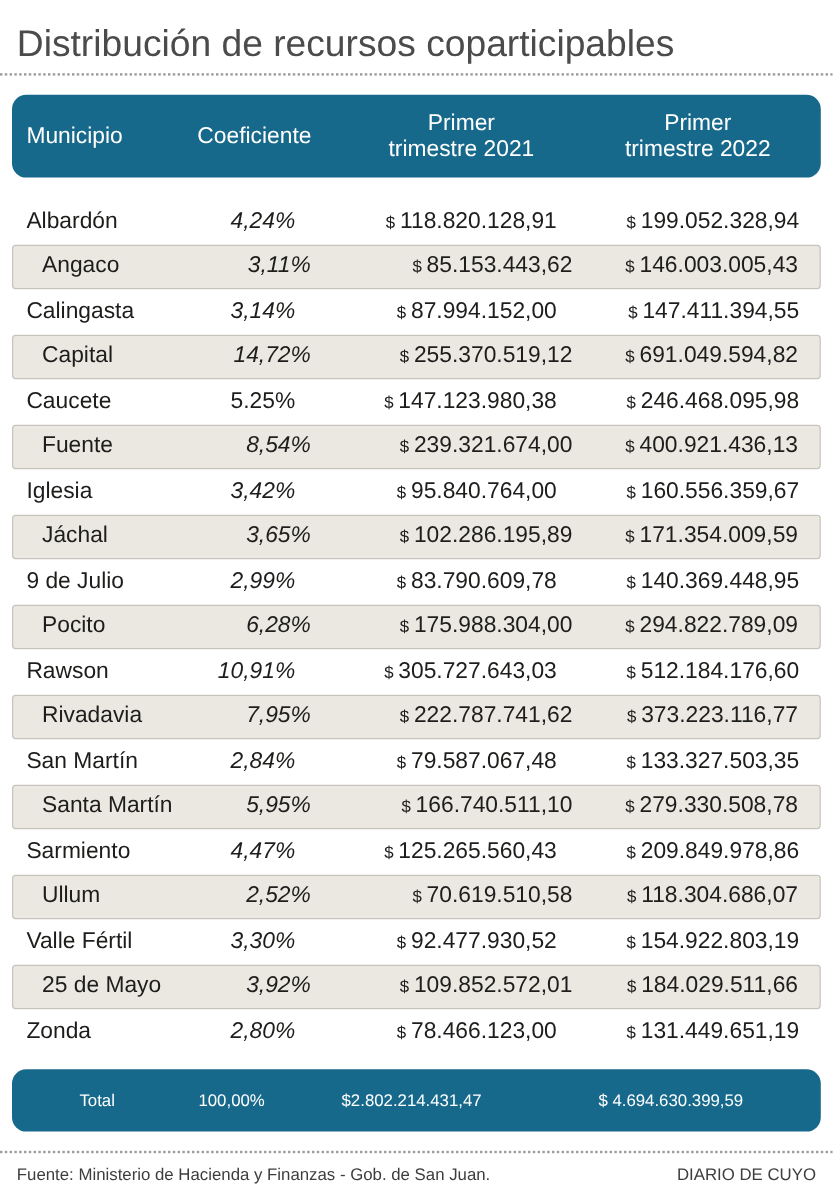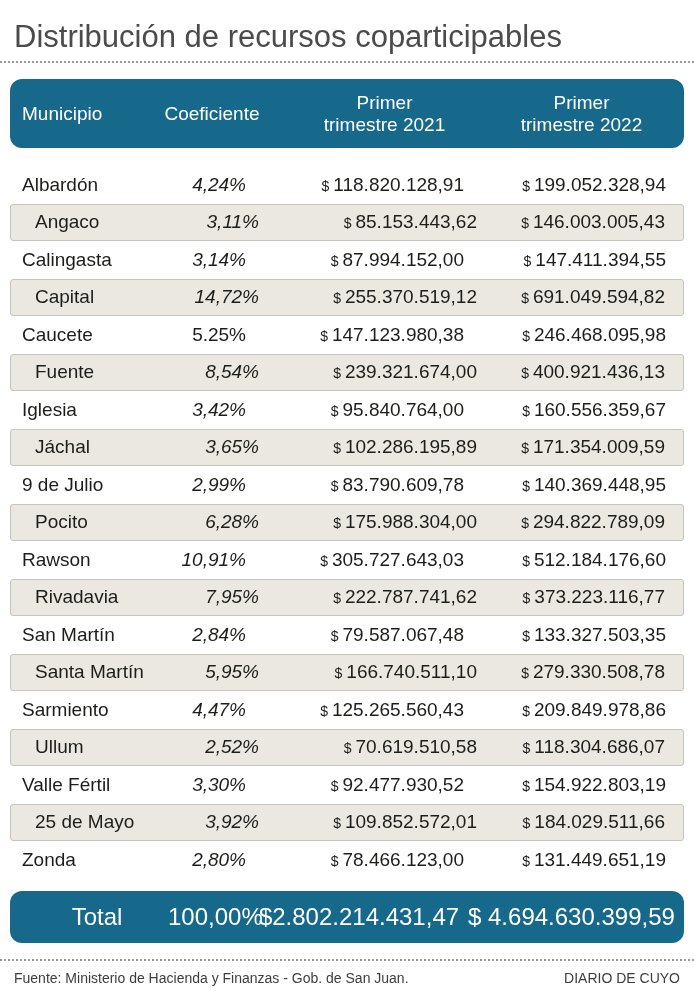--- a/index.html
+++ b/index.html
@@ -70,22 +70,22 @@
   .cell.c2.upright { font-style: normal; text-align: right; }
   .cell.c3, .cell.c4 { text-align: right; white-space: nowrap; }
   .cur {
     font-size: 14px;
     padding-right: 4px;
   }
   .band.total-band {
     margin-top: 12px;
     height: 52px;
     grid-template-columns: 142px 82px 218px 1fr;
-    padding: 0 18px 0 16px;
-    font-size: 24px;
+    padding: 0 18px 0 0;
+    font-size: 14px;
   }
   .total-band .tc1 { text-align: center; }
   .total-band .tc2, .total-band .tc3, .total-band .tc4 { text-align: center; white-space: nowrap; }
   .divider-bottom { margin-top: 16px; }
   .footer {
     display: flex;
     justify-content: space-between;
     align-items: baseline;
     padding: 9px 14px 0 14px;
     font-size: 14px;

